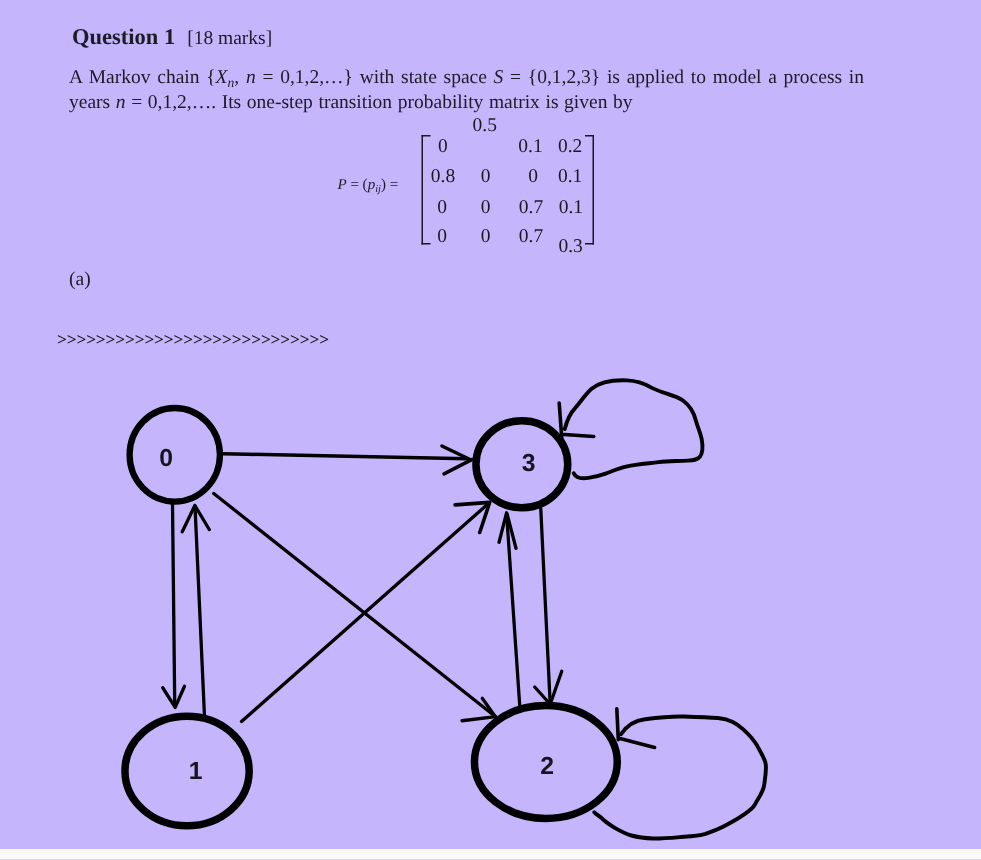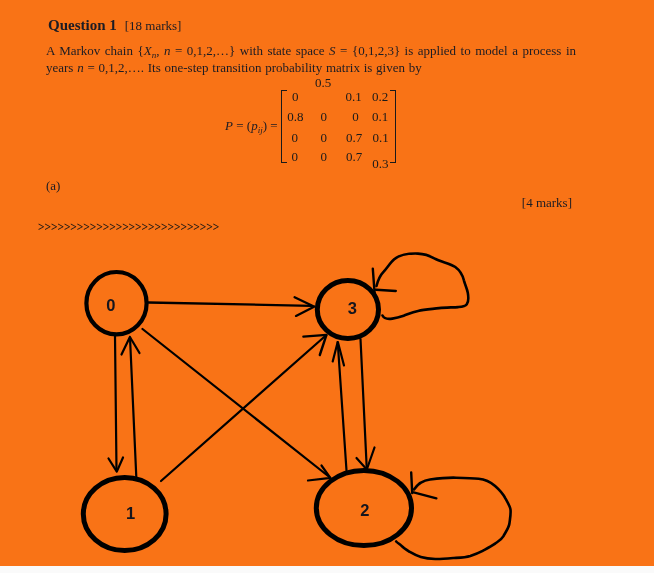--- a/index.html
+++ b/index.html
@@ -1,34 +1,34 @@
 <!DOCTYPE html>
 <html><head>
 <meta charset="utf-8">
 <style>
   html,body{margin:0;padding:0;}
-  #page .abs{filter:blur(0.28px);} #page{position:relative;width:654px;height:573px;background:#f97316;overflow:hidden;
+  #page .abs{filter:blur(0.28px);} #page{position:relative;width:654px;height:573px;background:#c4b5fd;overflow:hidden;
         font-family:"Liberation Serif",serif;color:#1c1c24;}
   .abs{position:absolute;}
   #graybar{position:absolute;left:0;top:566px;width:654px;height:7px;background:#fafafa;}
   sub{font-size:70%;line-height:0;position:relative;vertical-align:baseline;top:0.28em;}
 </style>
 </head>
 <body>
 <div id="page">
 
   <div class="abs" id="title" style="left:48px;top:16px;font-size:16px;line-height:17px;">
     <b style="font-size:15px;">Question 1</b>&nbsp; <span style="font-size:13px;">[18 marks]</span>
   </div>
 
   <div class="abs" id="para" style="left:46px;top:42.3px;width:530px;font-size:13px;line-height:17px;text-align:justify;word-spacing:0.5px;">
     A Markov chain {<i>X<sub>n</sub></i>, <i>n</i> = 0,1,2,…} with state space <i>S</i> = {0,1,2,3} is applied to model a process in years <i>n</i> = 0,1,2,…. Its one-step transition probability matrix is given by
   </div>
 
-  <div class="abs" style="left:225px;top:118px;font-size:13px;"><i>P</i> = (<i>p<sub>ij</sub></i>) =</div>
+  <div class="abs" style="left:225px;top:118px;font-size:10px;"><i>P</i> = (<i>p<sub>ij</sub></i>) =</div>
   <div class="abs" style="left:280.6px;top:89.5px;width:5px;height:71.5px;border-left:1.6px solid #1a1a1a;border-top:1.6px solid #1a1a1a;border-bottom:1.6px solid #1a1a1a;"></div>
   <div class="abs" style="left:389.8px;top:89.5px;width:5px;height:71.5px;border-right:1.6px solid #1a1a1a;border-top:1.6px solid #1a1a1a;border-bottom:1.6px solid #1a1a1a;"></div>
   <div class="abs mtx" style="left:295.3px;top:89.4px;">0</div>
   <div class="abs mtx" style="left:323.2px;top:75px;">0.5</div>
   <div class="abs mtx" style="left:353.7px;top:89.4px;">0.1</div>
   <div class="abs mtx" style="left:380.1px;top:89.4px;">0.2</div>
   <div class="abs mtx" style="left:295.3px;top:109.1px;">0.8</div>
   <div class="abs mtx" style="left:323.7px;top:109.1px;">0</div>
   <div class="abs mtx" style="left:355.4px;top:109.1px;">0</div>
   <div class="abs mtx" style="left:380.1px;top:109.1px;">0.1</div>
@@ -36,21 +36,20 @@
   <div class="abs mtx" style="left:323.7px;top:129.6px;">0</div>
   <div class="abs mtx" style="left:354.0px;top:129.6px;">0.7</div>
   <div class="abs mtx" style="left:380.6px;top:129.6px;">0.1</div>
   <div class="abs mtx" style="left:294.8px;top:149.3px;">0</div>
   <div class="abs mtx" style="left:323.7px;top:149.3px;">0</div>
   <div class="abs mtx" style="left:354.0px;top:149.3px;">0.7</div>
   <div class="abs mtx" style="left:380.4px;top:156px;">0.3</div>
   <style>.mtx{font-size:13px;transform:translateX(-50%);color:#1a1a1a;}</style>
 
   <div class="abs" style="left:46px;top:178px;font-size:13px;">(a)</div>
-  <div class="abs" style="left:0;top:195.4px;width:572px;font-size:13px;text-align:right;">[4 marks]</div>
 
   <div class="abs" style="left:38px;top:221px;font-size:11.5px;line-height:12px;letter-spacing:-0.08px;color:#161616;font-weight:bold;">&gt;&gt;&gt;&gt;&gt;&gt;&gt;&gt;&gt;&gt;&gt;&gt;&gt;&gt;&gt;&gt;&gt;&gt;&gt;&gt;&gt;&gt;&gt;&gt;&gt;&gt;&gt;&gt;</div>
 
   <svg class="abs" style="left:0;top:0;" width="654" height="573" viewBox="0 0 654 573">
     <g fill="none" stroke="#000" stroke-linecap="round">
       <ellipse cx="116.5" cy="303.2" rx="30.1" ry="31.2" stroke-width="4.2"></ellipse>
       <ellipse cx="347.9" cy="309.5" rx="30.6" ry="29" stroke-width="5"></ellipse>
       <ellipse cx="124.7" cy="514" rx="41.4" ry="36.5" stroke-width="5"></ellipse>
       <ellipse cx="363.9" cy="508" rx="47.6" ry="37.6" stroke-width="5"></ellipse>
 

